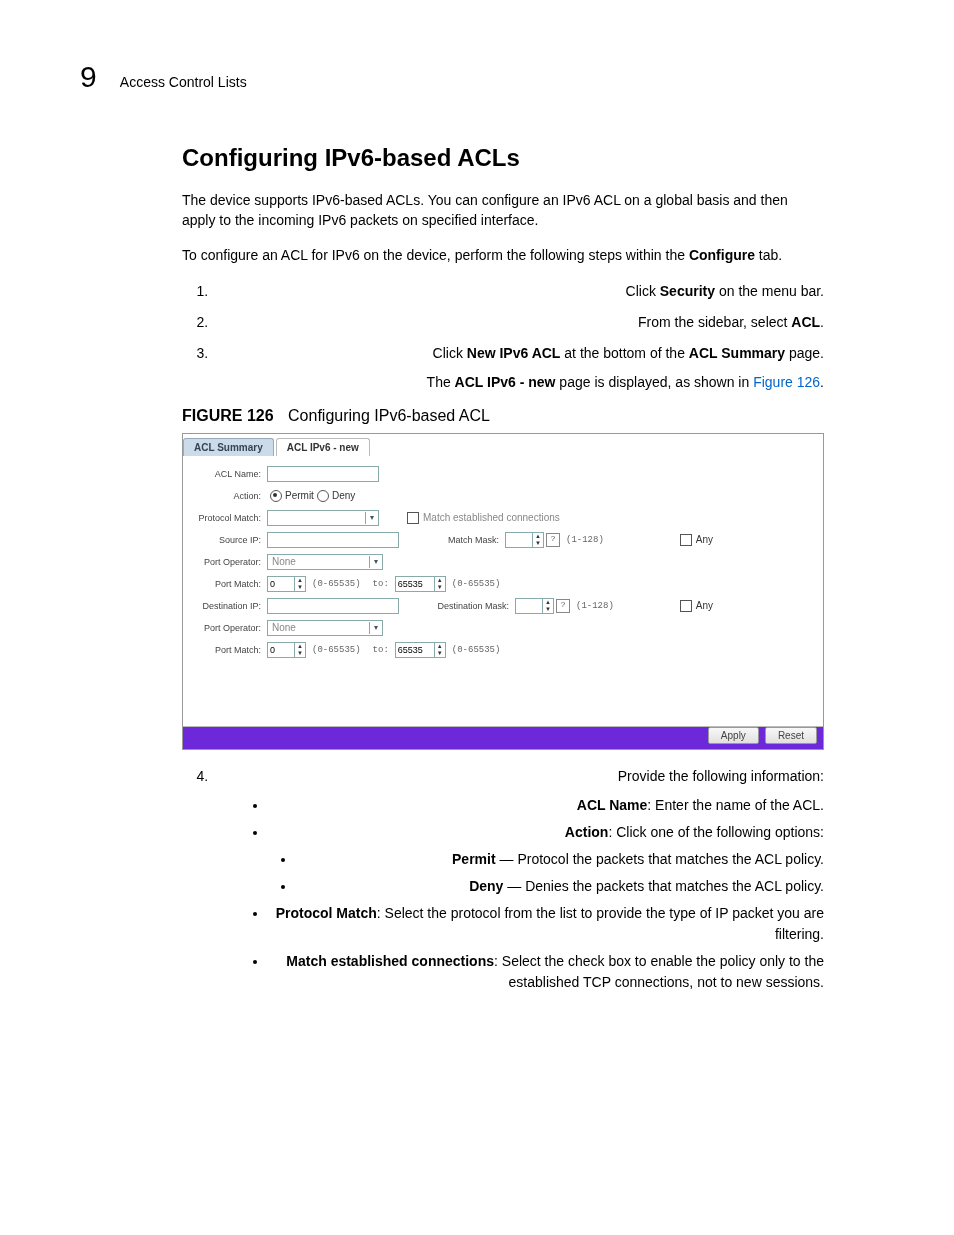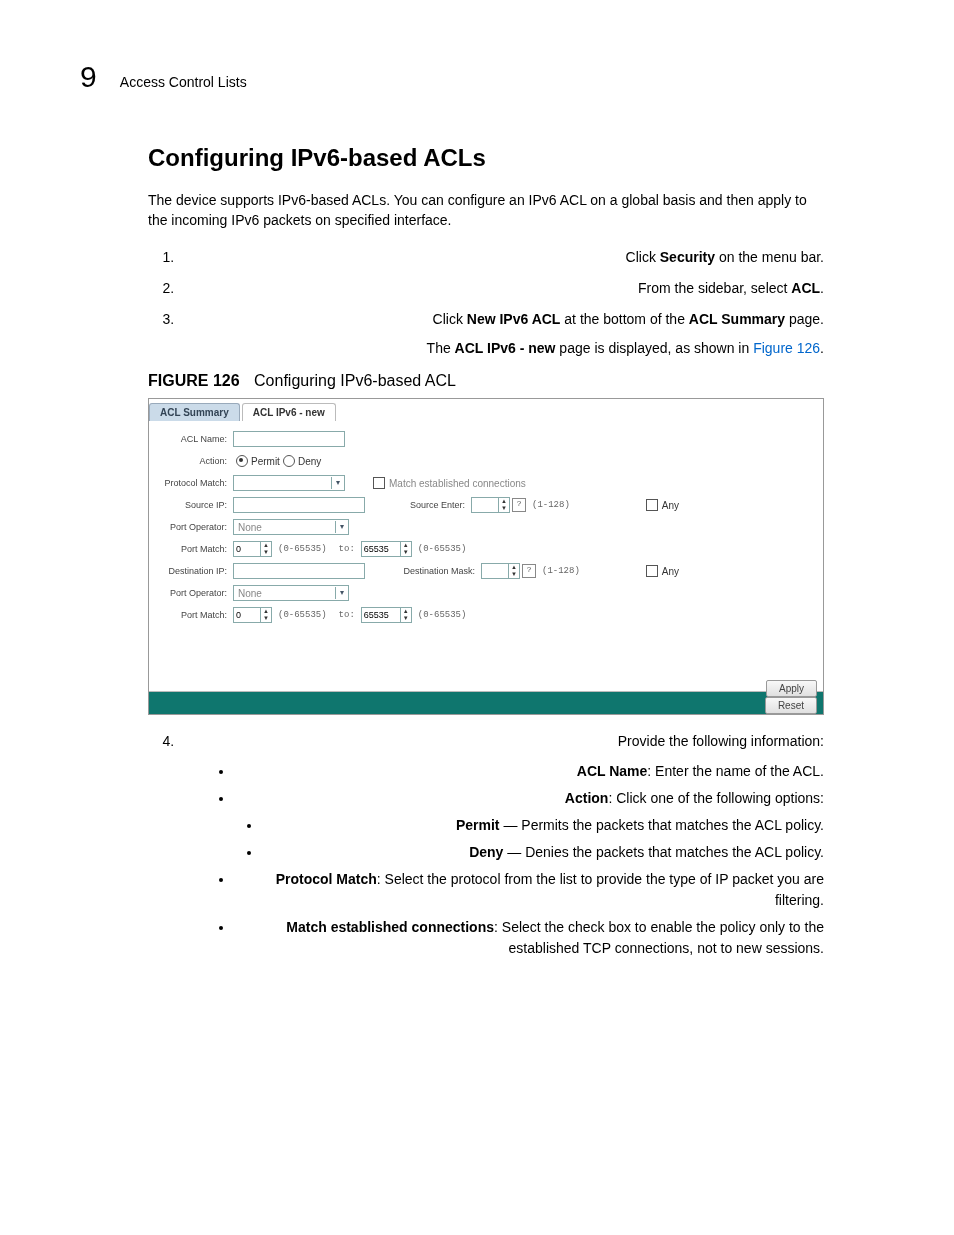--- a/index.html
+++ b/index.html
@@ -1,20 +1,20 @@
 <!DOCTYPE html>
 <html><head>
 <meta charset="utf-8">
 <style>
   html,body{margin:0;padding:0;background:#fff;font-family:Arial,Helvetica,sans-serif;color:#000;}
   .page{width:914px;height:1235px;position:relative;box-sizing:border-box;padding:60px 80px 60px 80px;}
   .chapnum{font-size:30px;font-weight:400;font-family:Arial,Helvetica,sans-serif;display:inline-block;vertical-align:baseline;}
   .header-line{font-size:14px;margin-bottom:50px;}
   .header-line .chapnum{margin-right:20px;}
-  .content{margin-left:68px;margin-right:10px;}
+  .content{margin-left:102px;margin-right:10px;}
   h2{font-family:Arial,Helvetica,sans-serif;font-weight:600;font-size:24px;margin:0 0 18px 0;}
   p{font-size:14px;line-height:1.45;margin:0 0 14px 0;}
   .b{font-weight:700;}
   a.figref{color:#06c;text-decoration:none;}
   ol.steps{list-style:decimal;font-size:14px;line-height:1.8;margin:0 0 14px 0;padding-left:30px;}
   ol.steps li{margin-bottom:6px;text-align:right;}
   .subp{margin-left:0;margin-top:6px;}
   .figcap{font-size:16px;font-weight:700;margin:10px 0 8px 0;}
   .figcap .figlabel{margin-right:10px;}
   .figcap .figtitle{font-weight:400;}
@@ -33,41 +33,44 @@
   .inp{border:1px solid #8aa;height:14px;background:#fff;}
   .sel{border:1px solid #8aa;height:14px;background:#fff;display:inline-flex;align-items:center;justify-content:flex-end;}
   .sel .dd{width:12px;height:12px;border-left:1px solid #8aa;font-size:8px;text-align:center;line-height:12px;color:#456;}
   .spin{border:1px solid #8aa;height:14px;display:inline-flex;}
   .spin input{border:none;width:22px;font-size:9px;padding:0 2px;}
   .spin .ar{width:10px;font-size:6px;line-height:7px;text-align:center;border-left:1px solid #8aa;}
   .grp{font-weight:700;font-size:9px;color:#333;padding:2px 0 1px 4px;border-bottom:1px solid #ccc;margin:4px 0 4px 0;}
   .radio{width:10px;height:10px;border:1px solid #555;border-radius:50%;display:inline-block;vertical-align:middle;margin:0 3px;position:relative;}
   .radio.on:after{content:"";width:4px;height:4px;background:#333;border-radius:50%;position:absolute;left:2px;top:2px;}
   .chk{width:10px;height:10px;border:1px solid #555;display:inline-block;margin-right:4px;vertical-align:middle;}
-  .footerbar{background:#0f766e;border-top:1px solid #bbb;height:22px;display:flex;justify-content:flex-end;align-items:flex-end;padding:0 6px;flex-direction:column;}
+  .footerbar{background:#6d28d9;border-top:1px solid #bbb;height:22px;display:flex;justify-content:flex-end;align-items:flex-start;padding:0 6px;}
   .btn{border:1px solid #999;background:linear-gradient(#f8f8f8,#e0e0e0);font-size:10px;padding:2px 12px;margin-left:6px;color:#444;border-radius:2px;}
   .hint{color:#666;font-size:9px;margin:0 6px;font-family:Liberation Mono, monospace;}
   .qicon{width:12px;height:12px;border:1px solid #888;font-size:8px;text-align:center;line-height:10px;color:#555;display:inline-block;margin-left:2px;}
 </style>
 </head>
 <body>
 
 <div class="page">
 
   <div class="header-line">
     <span class="chapnum">9</span>
     <span>Access Control Lists</span>
   </div>
 
   <div class="content">
 
     <h2>Configuring IPv6-based ACLs</h2>
 
     <p>The device supports IPv6-based ACLs. You can configure an IPv6 ACL on a global basis and then apply to the incoming IPv6 packets on specified interface.</p>
 
+    <p>
+      <span>To configure an ACL for IPv6 on the device, perform the following steps within the </span><span class="b">Configure</span><span> tab.</span>
+    </p>
 
     <ol class="steps">
       <li>
         <span>Click </span><span class="b">Security</span><span> on the menu bar.</span>
       </li>
       <li>
         <span>From the sidebar, select </span><span class="b">ACL</span><span>.</span>
       </li>
       <li>
         <span>Click </span><span class="b">New IPv6 ACL</span><span> at the bottom of the </span><span class="b">ACL Summary</span><span> page.</span>
@@ -110,21 +113,21 @@
           <span style="width:28px"></span>
           <span class="chk"></span>
           <span style="color:#888">Match established connections</span>
         </div>
 
 
         <div class="row">
           <div class="lab">Source IP:</div>
           <div class="inp" style="width:130px"></div>
           <span style="width:30px"></span>
-          <span class="lab" style="width:70px">Source Enter:</span>
+          <span class="lab" style="width:70px">Match Mask:</span>
           <div class="spin">
               <input style="">
               <div class="ar">▲<br>▼</div>
             </div>
           <span class="qicon">?</span>
           <span class="hint">(1-128)</span>
           <span style="width:70px"></span>
           <span class="chk"></span>
           <span>Any</span>
         </div>
@@ -200,21 +203,21 @@
       </div>
     </div>
 
     <ol class="steps" start="4">
       <li>
         <span>Provide the following information:</span>
         <ul class="bul">
           <li><span class="b">ACL Name</span><span>: Enter the name of the ACL.</span></li>
           <li><span class="b">Action</span><span>: Click one of the following options:</span>
             <ul class="bul2">
-              <li><span class="b">Permit</span><span> — Permits the packets that matches the ACL policy.</span></li>
+              <li><span class="b">Permit</span><span> — Protocol the packets that matches the ACL policy.</span></li>
               <li><span class="b">Deny</span><span> — Denies the packets that matches the ACL policy.</span></li>
             </ul>
           </li>
           <li><span class="b">Protocol Match</span><span>: Select the protocol from the list to provide the type of IP packet you are filtering.</span></li>
           <li><span class="b">Match established connections</span><span>: Select the check box to enable the policy only to the established TCP connections, not to new sessions.</span></li>
         </ul>
       </li>
     </ol>
 
   </div>

